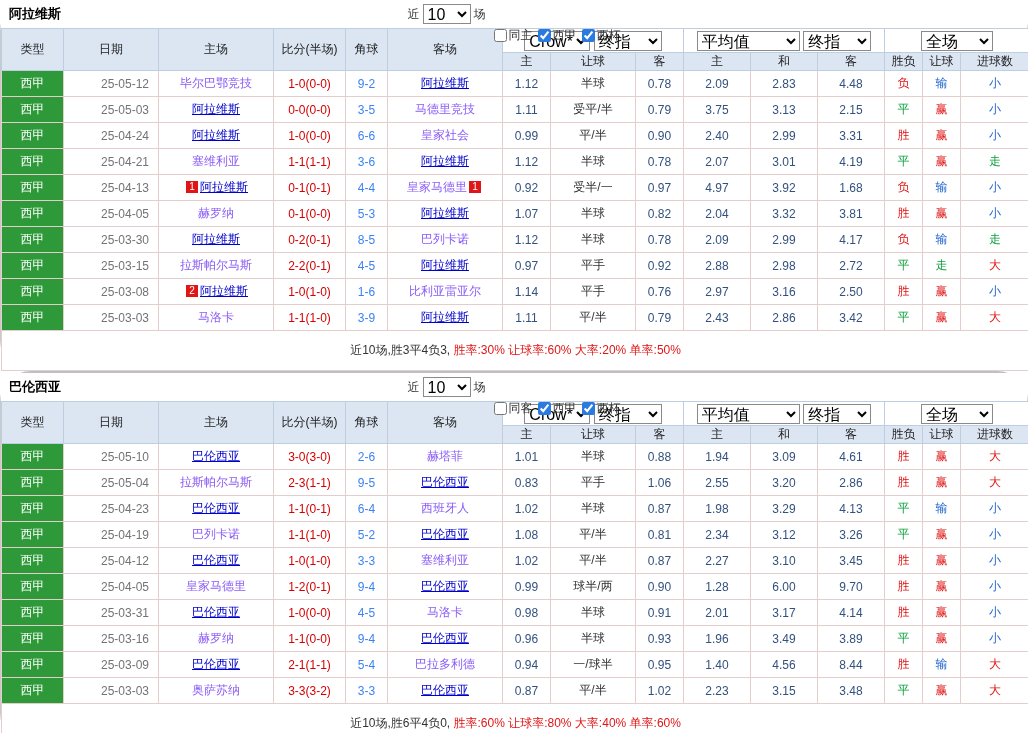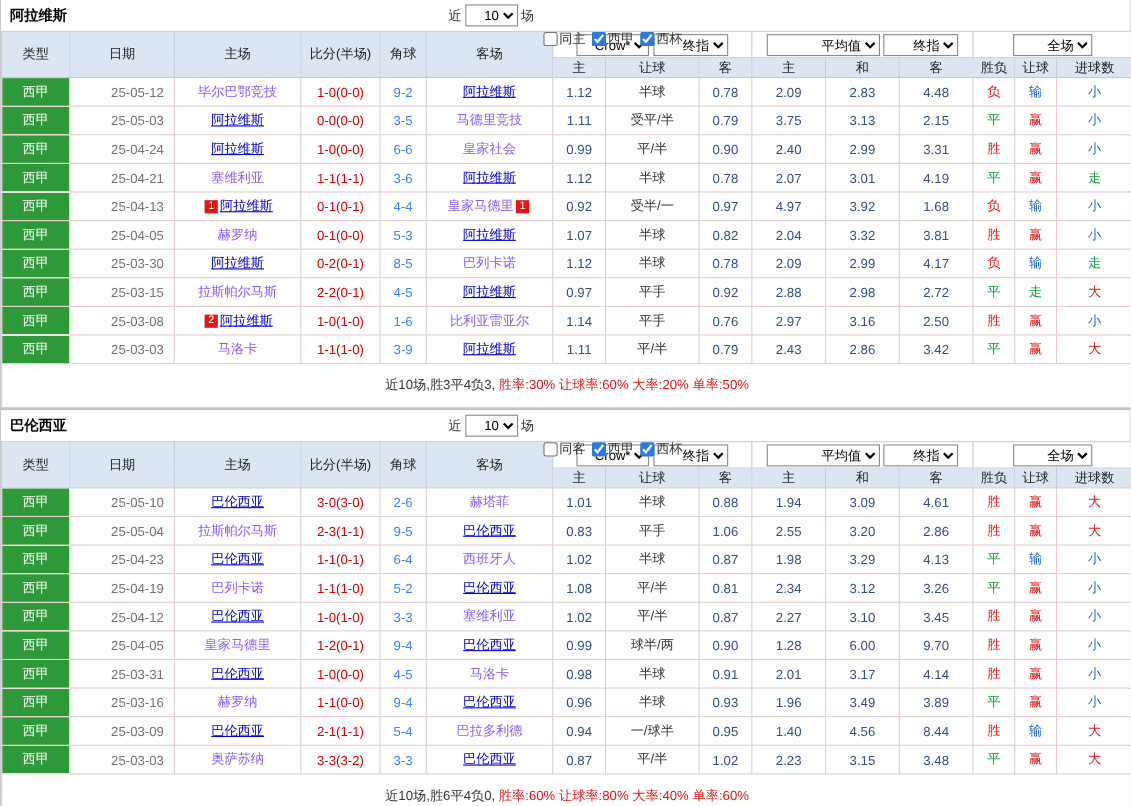--- a/index.html
+++ b/index.html
@@ -15,29 +15,29 @@
   .radio-dot { width:11px; height:11px; border-radius:50%; background:#c9c9d6; border:1px solid #9a9ac2; display:inline-block; }
   .radio-dot.selected { background:#fff; border:3px solid #35aef0; }
   .topbar-buttons { position:absolute; right:4px; top:3px; display:flex; gap:4px; }
   .tb-btn { width:22px; height:22px; border:none; border-radius:3px; color:#fff; font-weight:bold;
             font-size:13px; line-height:20px; text-align:center; padding:0; cursor:pointer;
             font-family:"DejaVu Sans",sans-serif; }
   .tb-btn.blue { background:#4e90d2; }
   .tb-btn.red  { background:#ef4237; }
 
   
-  .section { border-left:1px solid #c9c9c9; border-right:1px solid #c9c9c9; }
+  .section { border-left:1px solid #c9c9c9; border-right:1px solid #c9c9c9;border-radius:31px; }
   .section + .section { border-top:2px solid #c0c0c0; }
   .section-head { position:relative; height:28px; display:flex; align-items:center; background:#fff; }
   .team-name { position:absolute; left:8px; font-weight:bold; font-size:13px; color:#000; }
   .head-controls { margin:0 auto; display:flex; align-items:center; gap:3px; }
   .head-controls label { display:inline-flex; align-items:center; cursor:pointer;margin-top:43px; }
   input[type=checkbox] { accent-color:#2a7ae0; width:13px; height:13px; margin:0 2px 0 5px; }
   .head-controls .tight input { margin-left:2px; }
-  select { font-size:12px; font-family:inherit; height:20px; background:#fff; border:1px solid #8a8a8a;text-align:right; }
+  select { font-size:16px; font-family:inherit; height:20px; background:#fff; border:1px solid #8a8a8a; }
   .count-select { width:48px; }
   .company-select { width:66px; }
   .time-select { width:68px; }
   .avg-select { width:103px; }
   .scope-select { width:72px; }
 
   
   table { border-collapse:collapse; width:1028px; table-layout:fixed; }
   th, td { text-align:center; padding:0; overflow:hidden; white-space:nowrap; }
   thead th { background:#dce6f3; border:1px solid #bfcde0; font-weight:normal; color:#222; }

